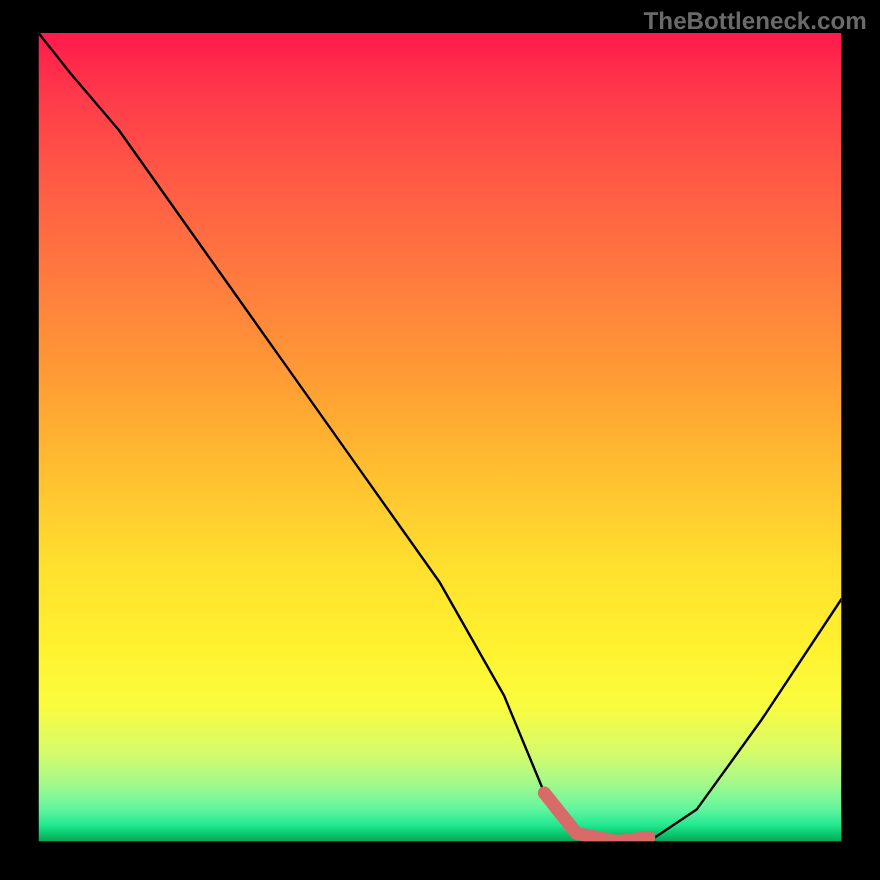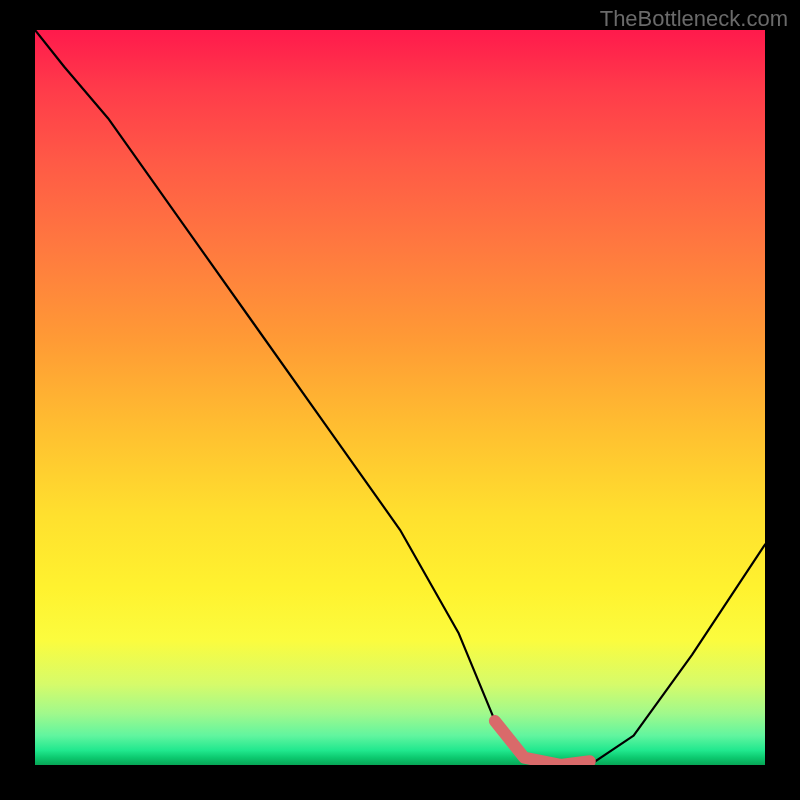--- a/index.html
+++ b/index.html
@@ -10,21 +10,21 @@
     background: #000;
     position: relative;
     font-family: Arial, sans-serif;
   }
   .watermark {
     position: absolute;
     top: 6px;
     right: 12px;
     color: #6a6a6a;
     font-size: 22px;
-    font-weight: 400;
+    font-weight: 700;
     z-index: 10;
   }
   .plot-area {
     position: absolute;
     left: 35px;
     top: 30px;
     width: 730px;
     height: 735px;
     overflow: hidden;
   }

